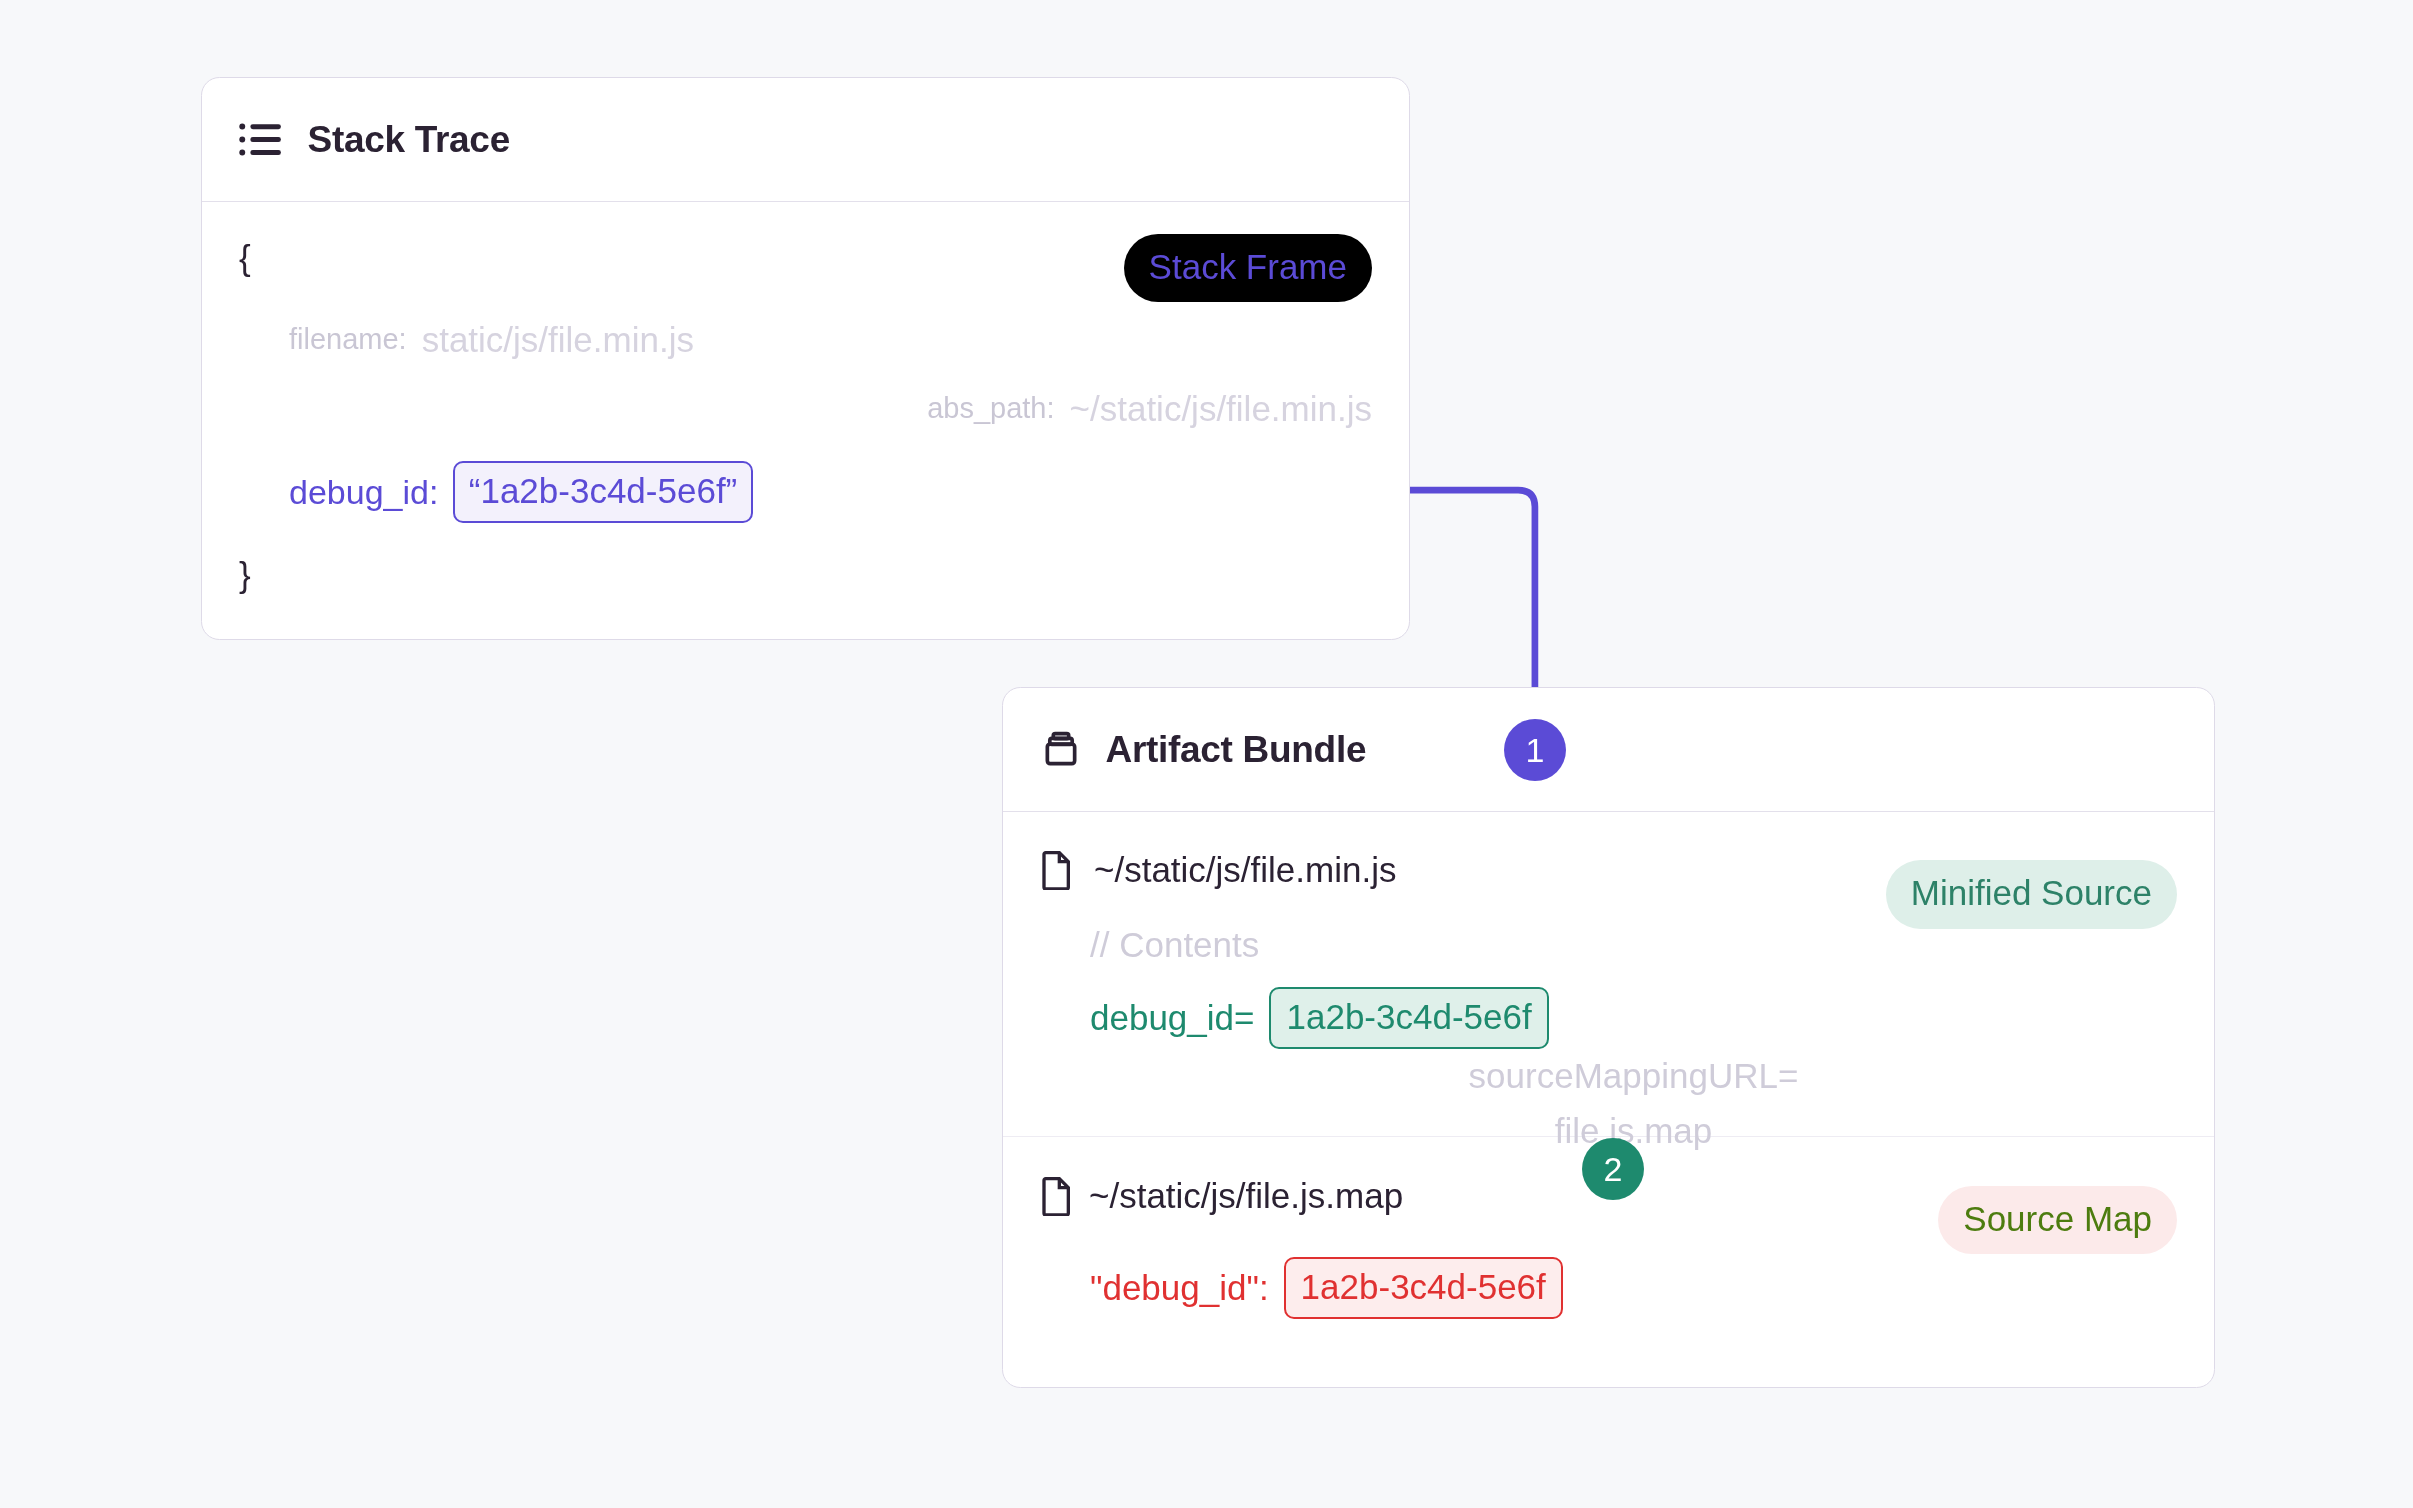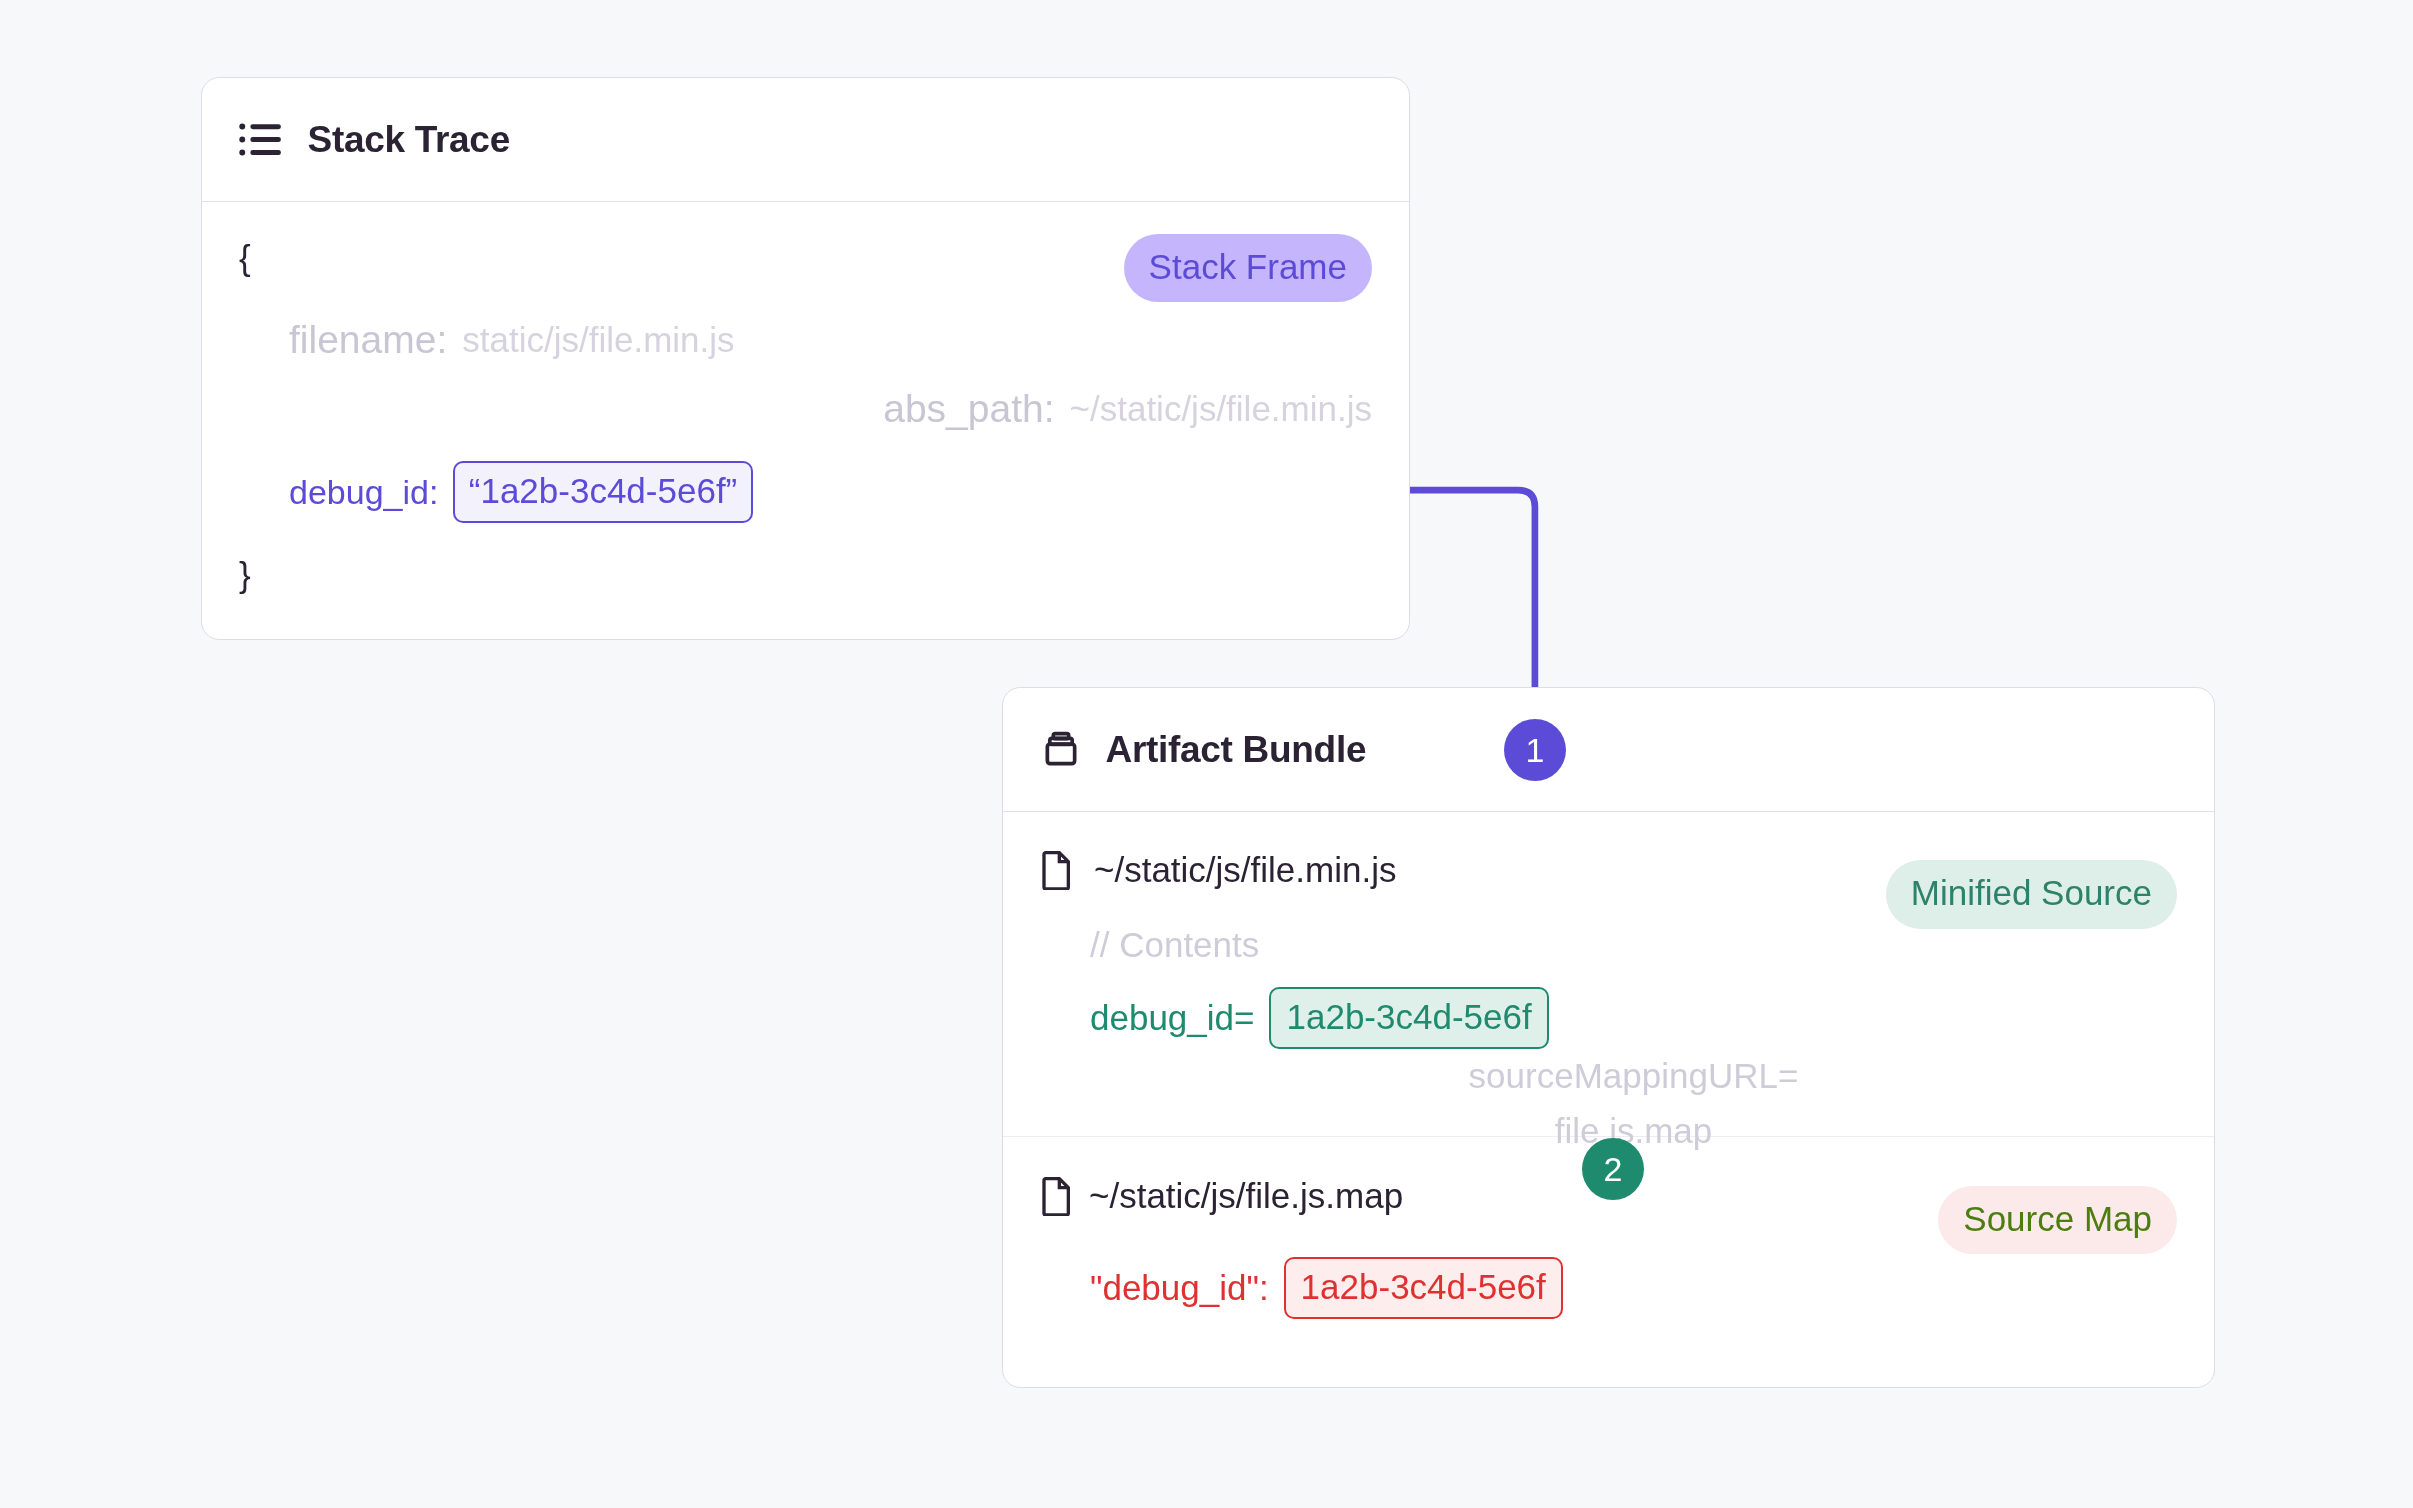--- a/index.html
+++ b/index.html
@@ -90,21 +90,21 @@
     font-family: "Liberation Sans", sans-serif;
   }
 
   .kv {
     display: flex;
     align-items: center;
     gap: 15px;
     white-space: nowrap;
   }
 
-  .dim-key { color: #C9C6D4; font-size: 39px; }
+  .dim-key { color: #C9C6D4; font-size: 29px; }
   .dim-val { color: #D6D3DF; font-size: 35px; }
 
   .purple-key { color: #5B4BD6; font-size: 34px; }
 
   .chip {
     display: inline-flex;
     align-items: center;
     justify-content: center;
     border-radius: 10px;
     white-space: nowrap;
@@ -138,21 +138,21 @@
     position: absolute;
     display: inline-flex;
     align-items: center;
     justify-content: center;
     border-radius: 837px;
     font-size: 35px;
     line-height: 1;
     padding: 15px 25px 18.4px 25px;
     white-space: nowrap;
   }
-  .pill-purple { background: #c4b5fd; color: #5B4BD6; }
+  .pill-purple { background: #000000; color: #5B4BD6; }
   .pill-green  { background: #DEEFE9; color: #2D8268; }
   .pill-red    { background: #FCEAEA; color: #4d7c0f; }
 
   
   #artifact-bundle-card {
     left: 1002px;
     top: 687px;
     width: 1213px;
     height: 701px;
   }

